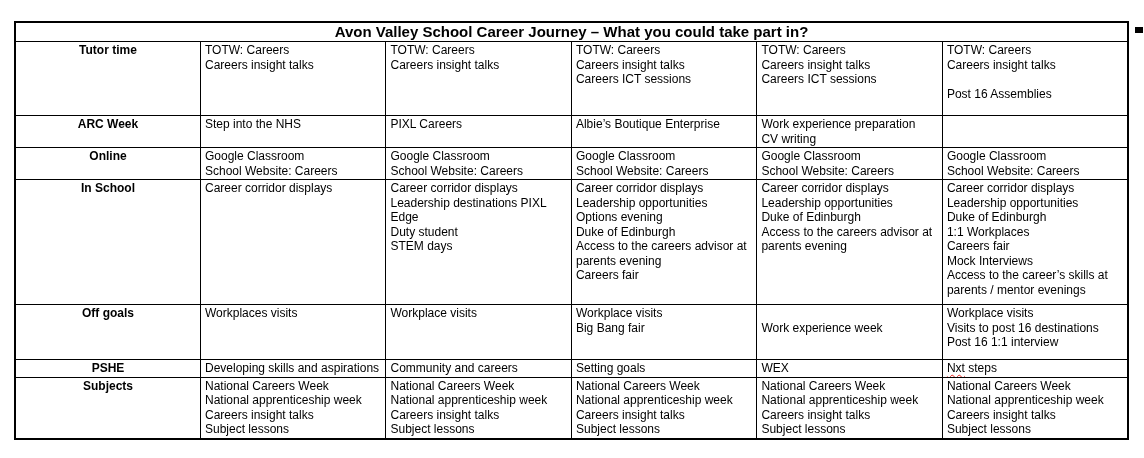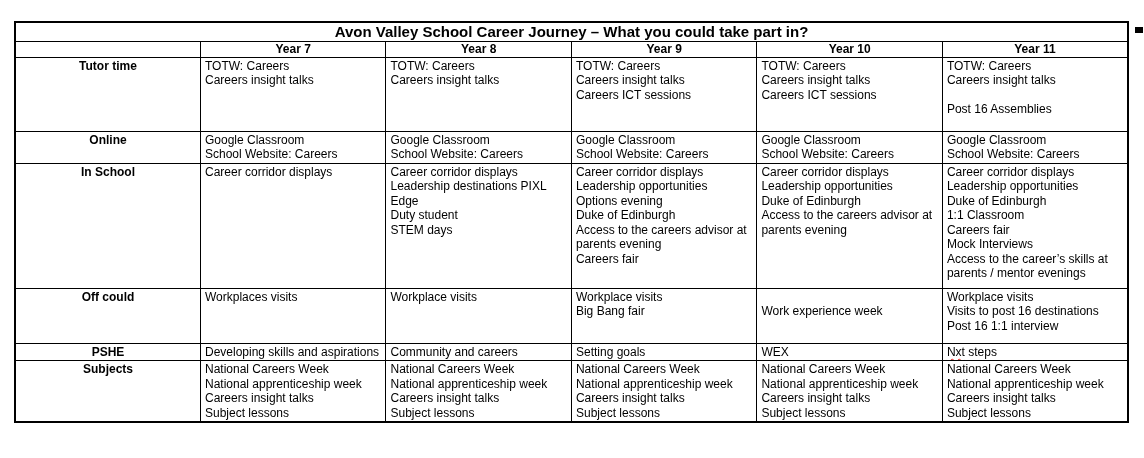--- a/index.html
+++ b/index.html
@@ -48,28 +48,20 @@
         <col>
         <col>
         <col>
         <col>
         <col>
     </colgroup>
     <thead>
       <tr class="title-row">
         <td colspan="6">Avon Valley School Career Journey – What you could take part in?</td>
       </tr>
-      <tr class="header-row">
-          <th></th>
-          <th>Year 7</th>
-          <th>Year 8</th>
-          <th>Year 9</th>
-          <th>Year 10</th>
-          <th>Year 11</th>
-        </tr>
     </thead>
     <tbody>
         <tr style="height: 74px;">
           <th class="row-label">Tutor time</th>
           <td>
             <div class="line">TOTW: Careers</div>
             <div class="line">Careers insight talks</div>
           </td>
           <td>
             <div class="line">TOTW: Careers</div>
@@ -84,20 +76,37 @@
             <div class="line">TOTW: Careers</div>
             <div class="line">Careers insight talks</div>
             <div class="line">Careers ICT sessions</div>
           </td>
           <td>
             <div class="line">TOTW: Careers</div>
             <div class="line">Careers insight talks</div>
             <div class="line">&nbsp;</div>
             <div class="line">Post 16 Assemblies</div>
           </td>
+        </tr>
+        <tr style="height: 28px;">
+          <th class="row-label">ARC Week</th>
+          <td>
+            <div class="line">Step into the NHS</div>
+          </td>
+          <td>
+            <div class="line">PIXL Careers</div>
+          </td>
+          <td>
+            <div class="line">Albie’s Boutique Enterprise</div>
+          </td>
+          <td>
+            <div class="line">Work experience preparation</div>
+            <div class="line">CV writing</div>
+          </td>
+          <td></td>
         </tr>
         <tr style="height: 28px;">
           <th class="row-label">Online</th>
           <td>
             <div class="line">Google Classroom</div>
             <div class="line">School Website: Careers</div>
           </td>
           <td>
             <div class="line">Google Classroom</div>
             <div class="line">School Website: Careers</div>
@@ -137,28 +146,28 @@
           <td>
             <div class="line">Career corridor displays</div>
             <div class="line">Leadership opportunities</div>
             <div class="line">Duke of Edinburgh</div>
             <div class="line">Access to the careers advisor at parents evening</div>
           </td>
           <td>
             <div class="line">Career corridor displays</div>
             <div class="line">Leadership opportunities</div>
             <div class="line">Duke of Edinburgh</div>
-            <div class="line">1:1 Classroom</div>
+            <div class="line">1:1 Workplaces</div>
             <div class="line">Careers fair</div>
             <div class="line">Mock Interviews</div>
             <div class="line">Access to the career’s skills at parents / mentor evenings</div>
           </td>
         </tr>
         <tr style="height: 55px;">
-          <th class="row-label">Off could</th>
+          <th class="row-label">Off goals</th>
           <td>
             <div class="line">Workplaces visits</div>
           </td>
           <td>
             <div class="line">Workplace visits</div>
           </td>
           <td>
             <div class="line">Workplace visits</div>
             <div class="line">Big Bang fair</div>
           </td>

